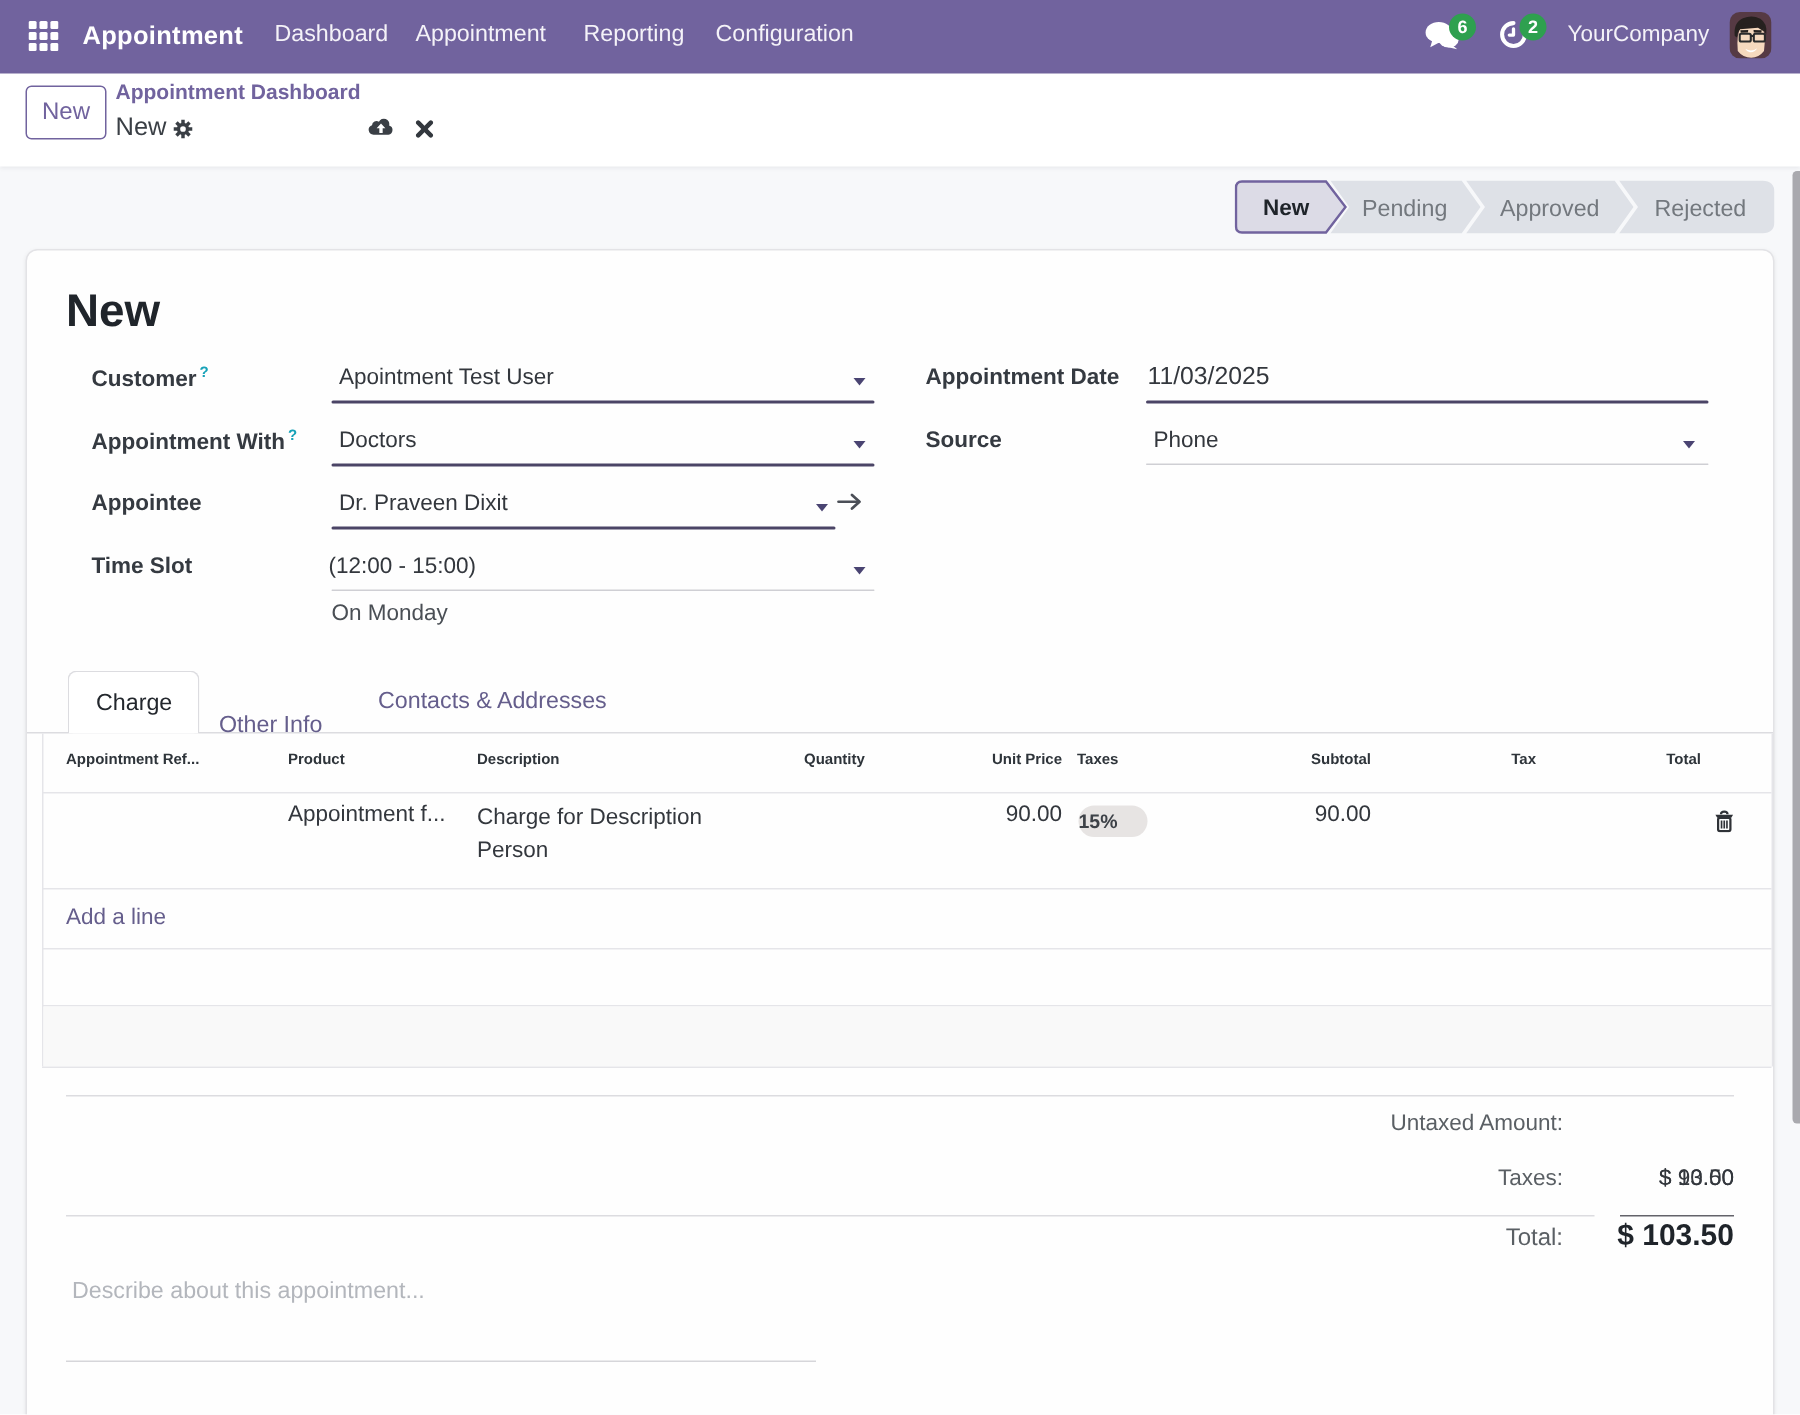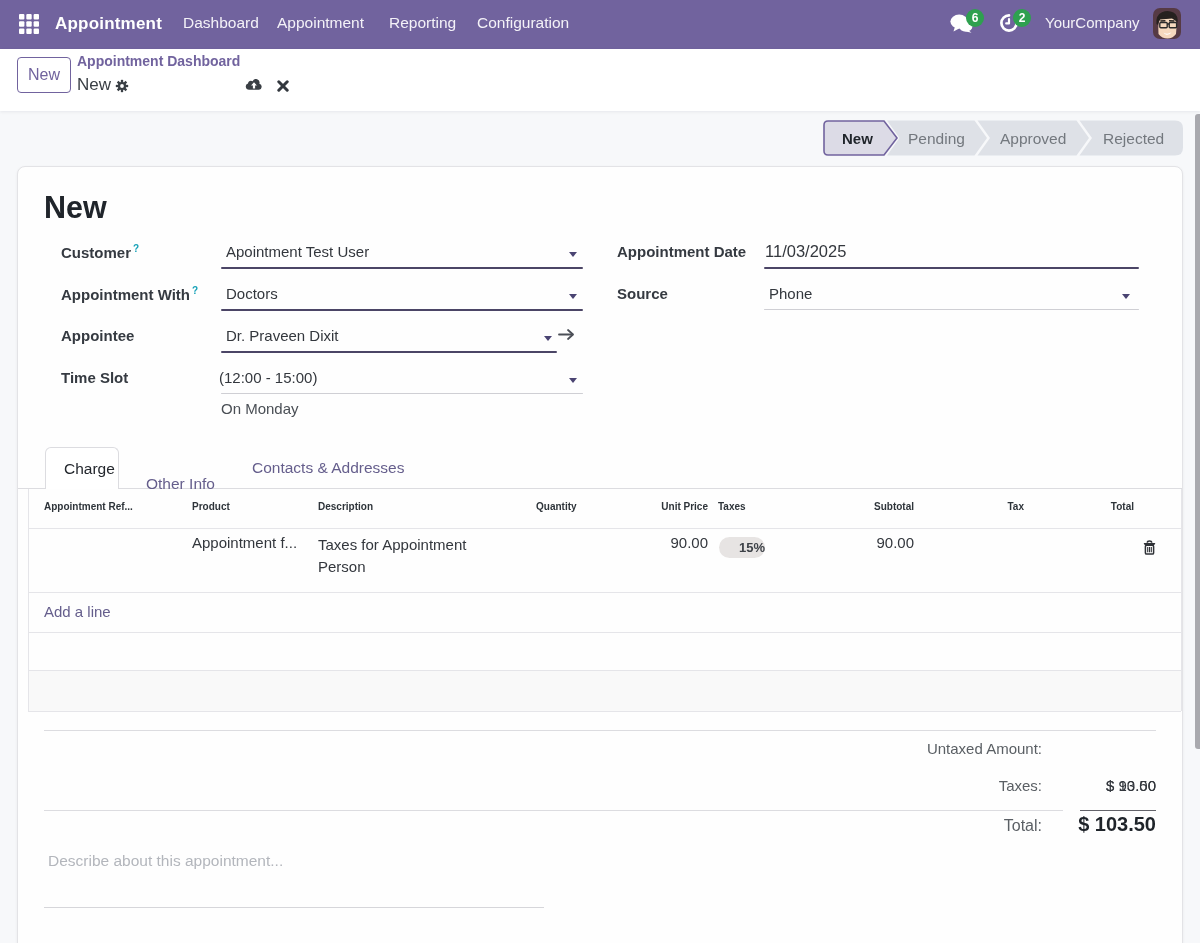--- a/index.html
+++ b/index.html
@@ -31,29 +31,29 @@
   .flabel { position:absolute; font-size:15px; font-weight:bold; color:#353a41; }
   .fval { position:absolute; font-size:15px; color:#33373d; }
   .funder { position:absolute; height:2px; border-radius:1px; }
   .funder.dark { background:#4b4566; height:1.6px; }
   .funder.light { background:#cfcfd4; height:1px; }
   .qmark { font-size:10px; color:#17a2b8; font-weight:bold; vertical-align:6px; margin-left:2px; }
   .caret { position:absolute; width:0; height:0; border-left:4.5px solid transparent; border-right:4.5px solid transparent; border-top:5px solid #4a4472; }
 
   
   #tabrow-border { position:absolute; left:18px; top:488px; width:1164px; height:1px; background:#dcdce0; }
-  #tab-active { position:absolute; left:45px; top:447px; width:74px; height:42px; background:#fff; border:1px solid #dcdce0; border-bottom:none; border-radius:6px 6px 0 0; }
+  #tab-active { position:absolute; left:45px; top:447px; width:88px; height:42px; background:#fff; border:1px solid #dcdce0; border-bottom:none; border-radius:6px 6px 0 0; }
   #tab-active span { position:absolute; left:18px; top:12px; font-size:15.5px; color:#23272d; }
   .tablink { position:absolute; top:459px; font-size:15.5px; color:#655e8c; }
 
   
   .tline { position:absolute; background:#e5e5e9; }
   .th { position:absolute; font-size:10px; font-weight:bold; color:#2e343a; }
   .td { position:absolute; font-size:15px; color:#33373d; }
-  #pill { position:absolute; left:719px; top:537px; width:46px; height:21px; background:#e7e4e3; border-radius:11px; font-size:13px; font-weight:bold; color:#3e4248; text-align:right; line-height:21px; }
+  #pill { position:absolute; left:719px; top:537px; width:46px; height:21px; background:#e7e4e3; border-radius:11px; font-size:13px; font-weight:bold; color:#3e4248; text-align:left; line-height:21px; }
   #addline { position:absolute; left:44px; top:603px; font-size:15px; color:#655e8c; }
 
   
   .tot-label { position:absolute; font-size:15px; color:#5a5f64; text-align:right; }
   .tot-val { position:absolute; font-size:15px; color:#33373d; text-align:right; }
 
   
   #notes-ph { position:absolute; left:48px; top:852px; font-size:15.5px; color:#b3b6bc; }
   #notes-line { position:absolute; left:44px; top:907px; width:500px; height:1px; background:#d6d6da; }
 
@@ -226,21 +226,21 @@
   <div class="th" style="left:192px; top:501px;">Product</div>
   <div class="th" style="left:318px; top:501px;">Description</div>
   <div class="th" style="left:536px; top:501px; width:62px; text-align:left;">Quantity</div>
   <div class="th" style="left:620px; top:501px; width:88px; text-align:right;">Unit Price</div>
   <div class="th" style="left:718px; top:501px;">Taxes</div>
   <div class="th" style="left:826px; top:501px; width:88px; text-align:right;">Subtotal</div>
   <div class="th" style="left:936px; top:501px; width:88px; text-align:right;">Tax</div>
   <div class="th" style="left:1046px; top:501px; width:88px; text-align:right;">Total</div>
 
   <div class="td" style="left:192px; top:534px;">Appointment f...</div>
-  <div class="td" style="left:318px; top:534px; width:180px; line-height:22px;">Taxes for Appointment Person</div>
+  <div class="td" style="left:318px; top:534px; width:180px; line-height:22px;">Charge for Description Person</div>
   <div class="td" style="left:620px; top:534px; width:88px; text-align:right;">90.00</div>
   <div id="pill">15%</div>
   <div class="td" style="left:826px; top:534px; width:88px; text-align:right;">90.00</div>
 
   <svg class="abs" style="left:1143px; top:540px;" width="13" height="15" viewBox="0 0 13 15">
     <path d="M4.3 2.8 Q4.4 1.1 6.5 1.1 Q8.6 1.1 8.7 2.8" fill="none" stroke="#2f3237" stroke-width="1.5"></path>
     <path d="M0.6 3.1 L12.4 3.1 L11.2 5.2 L1.8 5.2 Z" fill="#2f3237"></path>
     <rect x="2.4" y="5.2" width="8.2" height="8.9" rx="1.2" fill="none" stroke="#2f3237" stroke-width="1.5"></rect>
     <g stroke="#2f3237" stroke-width="1.1">
       <line x1="4.7" y1="7" x2="4.7" y2="12.3"></line>

